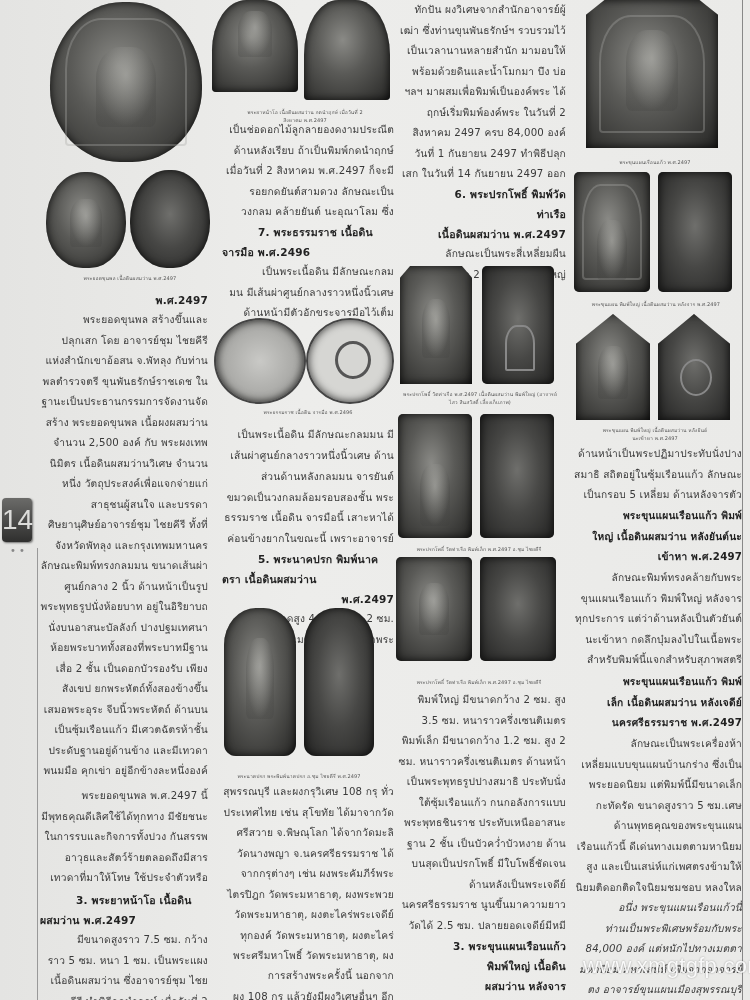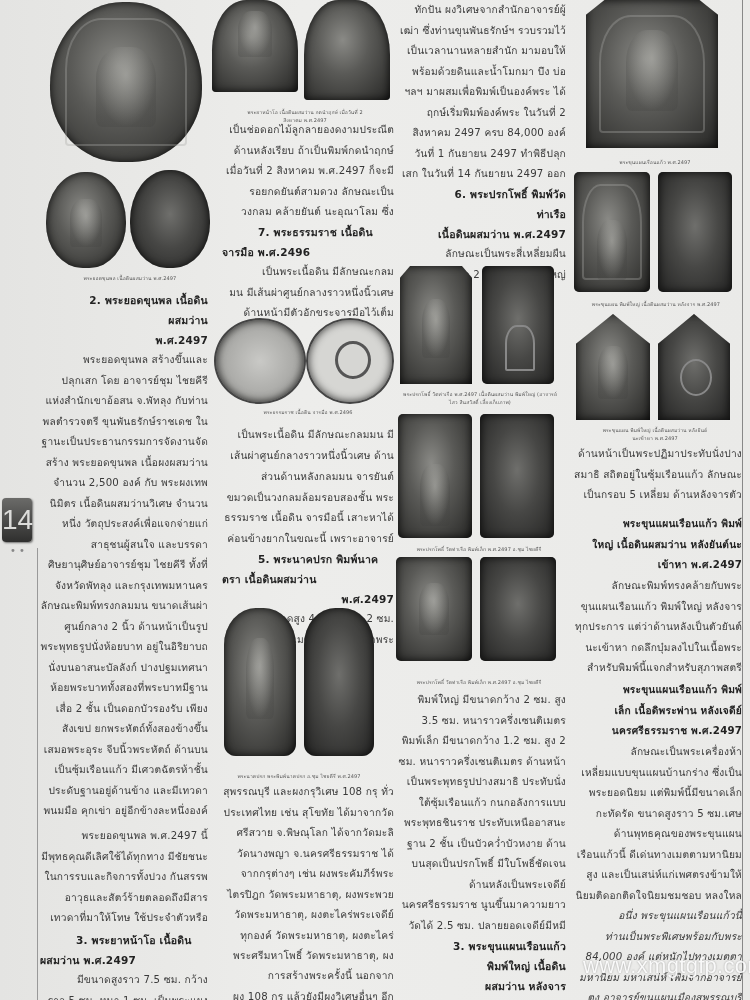--- a/index.html
+++ b/index.html
@@ -67,21 +67,20 @@
   <div class="amulet oval dark" style="left:130px;top:170px;width:80px;height:98px;"></div>
   <div class="caption" style="left:50px;top:274px;width:160px;">พระยอดขุนพล เนื้อดินผสมว่าน พ.ศ.2497</div>
 
   <div class="amulet arch" style="left:212px;top:0px;width:86px;height:92px;">
     <div class="figure" style="top:12%;"></div>
   </div>
   <div class="amulet arch" style="left:304px;top:0px;width:86px;height:100px;"></div>
   <div class="caption" style="left:240px;top:108px;width:130px;">พระยาหน้าโอ เนื้อดินผสมว่าน กดนำฤกษ์ เมื่อวันที่ 2 สิงหาคม พ.ศ.2497</div>
 
   <div class="col" style="left:40px;top:290px;width:168px;">
-    <p class="heading">2. พระยอดขุนพล เนื้อดินผสมว่าน</p>
     <p class="heading">พ.ศ.2497</p>
     <p style="height:470px;overflow:hidden;">พระยอดขุนพล สร้างขึ้นและปลุกเสก โดย อาจารย์ชุม ไชยคีรี แห่งสำนักเขาอ้อสน จ.พัทลุง กับท่านพลตำรวจตรี ขุนพันธรักษ์ราชเดช ในฐานะเป็นประธานกรรมการจัดงานจัดสร้าง พระยอดขุนพล เนื้อผงผสมว่าน จำนวน 2,500 องค์ กับ พระผงเทพนิมิตร เนื้อดินผสมว่านวิเศษ จำนวนหนึ่ง วัตถุประสงค์เพื่อแจกจ่ายแก่สาธุชนผู้สนใจ และบรรดาศิษยานุศิษย์อาจารย์ชุม ไชยคีรี ทั้งที่จังหวัดพัทลุง และกรุงเทพมหานคร ลักษณะพิมพ์ทรงกลมมน ขนาดเส้นผ่าศูนย์กลาง 2 นิ้ว ด้านหน้าเป็นรูปพระพุทธรูปนั่งห้อยบาท อยู่ในอิริยาบถนั่งบนอาสนะบัลลังก์ ปางปฐมเทศนา ห้อยพระบาททั้งสองที่พระบาทมีฐานเสื่อ 2 ชั้น เป็นดอกบัวรองรับ เพียงสังเขป ยกพระหัตถ์ทั้งสองข้างขึ้นเสมอพระอุระ จีบนิ้วพระหัตถ์ ด้านบนเป็นซุ้มเรือนแก้ว มีเศวตฉัตรห้าชั้น ประดับฐานอยู่ด้านข้าง และมีเทวดาพนมมือ คุกเข่า อยู่อีกข้างละหนึ่งองค์ พิมพ์ประณีตงดงามมาก ส่วนด้านหลังโค้งมนแบบหลังเต่า มีรูปใบโพธิ์หนึ่งใบมีขนาดใหญ่ พระยอดขุนพล เนื้อดินผสมว่าน พ.ศ.2497 นี้มีสีดำ เนื้อค่อนข้างมันวาว เพราะเสียดสีกับการใช้งานเป็นเวลานานร่วม 50 ปีแทบมาแล้ว ขณะนี้เสาะหาได้ค่อนข้างยากมาก จึงมีสนนราคาเป็นหมื่นบาทขึ้นไป</p>
     <p style="height:100px;overflow:hidden;margin-top:6px;">
       <span>พระยอดขุนพล พ.ศ.2497 นี้ มีพุทธคุณดีเลิศใช้ได้ทุกทาง มีชัยชนะในการรบและกิจการทั้งปวง กันสรรพอาวุธและสัตว์ร้ายตลอดถึงมีสารเทวดาที่มาให้โทษ ใช้ประจำตัวหรือบูชาประจำบ้าน ให้ภาวนาคาถา</span>
       
     </p>
     <p class="heading left" style="margin-top:4px;">3. พระยาหน้าโอ เนื้อดินผสมว่าน พ.ศ.2497</p>
     <p style="height:118px;overflow:hidden;">มีขนาดสูงราว 7.5 ซม. กว้างราว 5 ซม. หนา 1 ซม. เป็นพระแผงเนื้อดินผสมว่าน ซึ่งอาจารย์ชุม ไชยคีรี ทำพิธีกดนำฤกษ์ เมื่อวันที่ 2 สิงหาคม พ.ศ.2497 ด้านหน้าเป็นพระสามประทับในซุ้มเรือนแก้ว ตรงกึ่งกลางเป็นพระพุทธรูปนั่ง ปางมารวิชัย ประทับเหนือ</p>
   </div>
 
@@ -163,23 +162,23 @@
   <div class="amulet pent" style="left:576px;top:314px;width:74px;height:106px;">
     <div class="figure" style="top:30%;"></div>
   </div>
   <div class="amulet pent dark" style="left:658px;top:314px;width:72px;height:106px;">
     <div style="position:absolute;left:30%;top:42%;width:40%;height:32%;border:2px solid #888;border-radius:50%;"></div>
   </div>
   <div class="caption" style="left:600px;top:426px;width:110px;">พระขุนแผน พิมพ์ใหญ่ เนื้อดินผสมว่าน หลังยันต์ นะเข้าหา พ.ศ.2497</div>
 
   <div class="col" style="left:574px;top:444px;width:168px;">
     <p class="noindent" style="height:62px;overflow:hidden;">ด้านหน้าเป็นพระปฏิมาประทับนั่งปางสมาธิ สถิตอยู่ในซุ้มเรือนแก้ว ลักษณะเป็นกรอบ 5 เหลี่ยม ด้านหลังจารตัวอักขระ</p>
-    <p class="bold" style="height:62px;overflow:hidden;margin-top:8px;">พระขุนแผนเรือนแก้ว พิมพ์ใหญ่ เนื้อดินผสมว่าน หลังยันต์นะเข้าหา พ.ศ.2497</p>
+    <p class="bold" style="height:62px;overflow:hidden;">พระขุนแผนเรือนแก้ว พิมพ์ใหญ่ เนื้อดินผสมว่าน หลังยันต์นะเข้าหา พ.ศ.2497</p>
     <p style="height:104px;overflow:hidden;">ลักษณะพิมพ์ทรงคล้ายกับพระขุนแผนเรือนแก้ว พิมพ์ใหญ่ หลังจาร ทุกประการ แต่ว่าด้านหลังเป็นตัวยันต์ นะเข้าหา กดลึกบุ๋มลงไปในเนื้อพระ สำหรับพิมพ์นี้แจกสำหรับสุภาพสตรีและเด็ก</p>
-    <p class="bold" style="height:62px;overflow:hidden;">พระขุนแผนเรือนแก้ว พิมพ์เล็ก เนื้อดิพระพ่าน หลังเจดีย์นครศรีธรรมราช พ.ศ.2497</p>
+    <p class="bold" style="height:62px;overflow:hidden;">พระขุนแผนเรือนแก้ว พิมพ์เล็ก เนื้อดินผสมว่าน หลังเจดีย์นครศรีธรรมราช พ.ศ.2497</p>
     <p style="height:82px;overflow:hidden;">ลักษณะเป็นพระเครื่องห้าเหลี่ยมแบบขุนแผนบ้านกร่าง ซึ่งเป็นพระยอดนิยม แต่พิมพ์นี้มีขนาดเล็กกะทัดรัด ขนาดสูงราว 5 ซม.เศษ</p>
     <p style="height:82px;overflow:hidden;">ด้านพุทธคุณของพระขุนแผนเรือนแก้วนี้ ดีเด่นทางเมตตามหานิยมสูง และเป็นเสน่ห์แก่เพศตรงข้ามให้นิยมติดอกติดใจนิยมชมชอบ หลงใหล เป็นอาจิณ</p>
     <p style="height:104px;overflow:hidden;font-style:italic;">อนึ่ง พระขุนแผนเรือนแก้วนี้ ท่านเป็นพระพิเศษพร้อมกับพระ 84,000 องค์ แต่หนักไปทางเมตตา มหานิยม มหาเสน่ห์ เพิ่มจากอาจารย์ตง อาจารย์ขุนแผนเมืองสุพรรณบุรี วิธีทำและปลุกเสก อาจารย์ตงได้เข้าทรงบอกวิธีให้คาถาประจำตามตำราของท่าน เสกแล้วทดลองนำพระลงสรงในน้ำมันหอม แล้วเอาน้ำมันทาหนูกับแมว สุนัขกับแมว จนสัตว์ทั้งสองที่เคยเป็นศัตรูกันมา กลับเป็นมิตรดีต่อกัน นอกจากนี้ ก็ยังเป็นพระที่ทรงคุณทางเสี่ยงโชค เล็กน้อย</p>
   </div>
   <div class="rule-v" style="left:742px;top:0px;height:1000px;background:#888;"></div>
 
   <div class="watermark">www.xmgtgfp.com</div>
 </div>
 
 </body></html>

